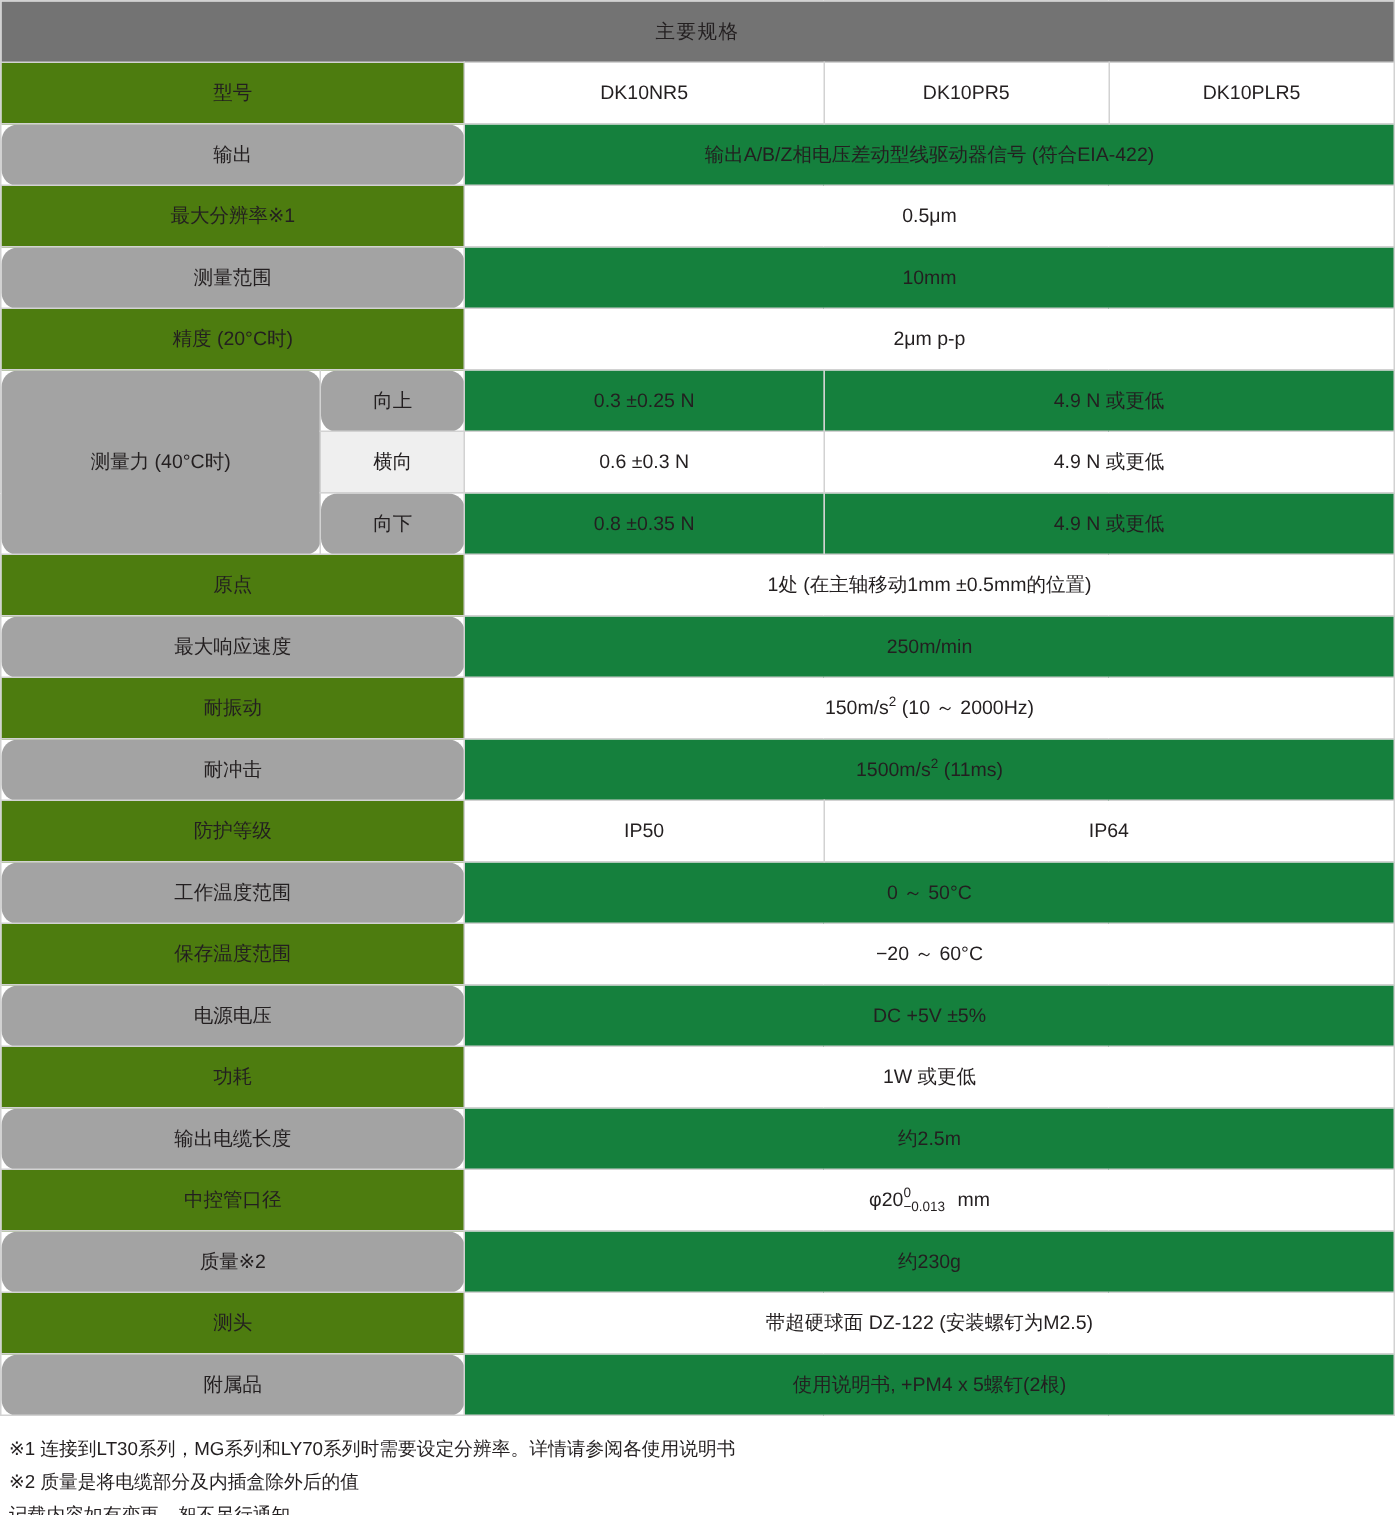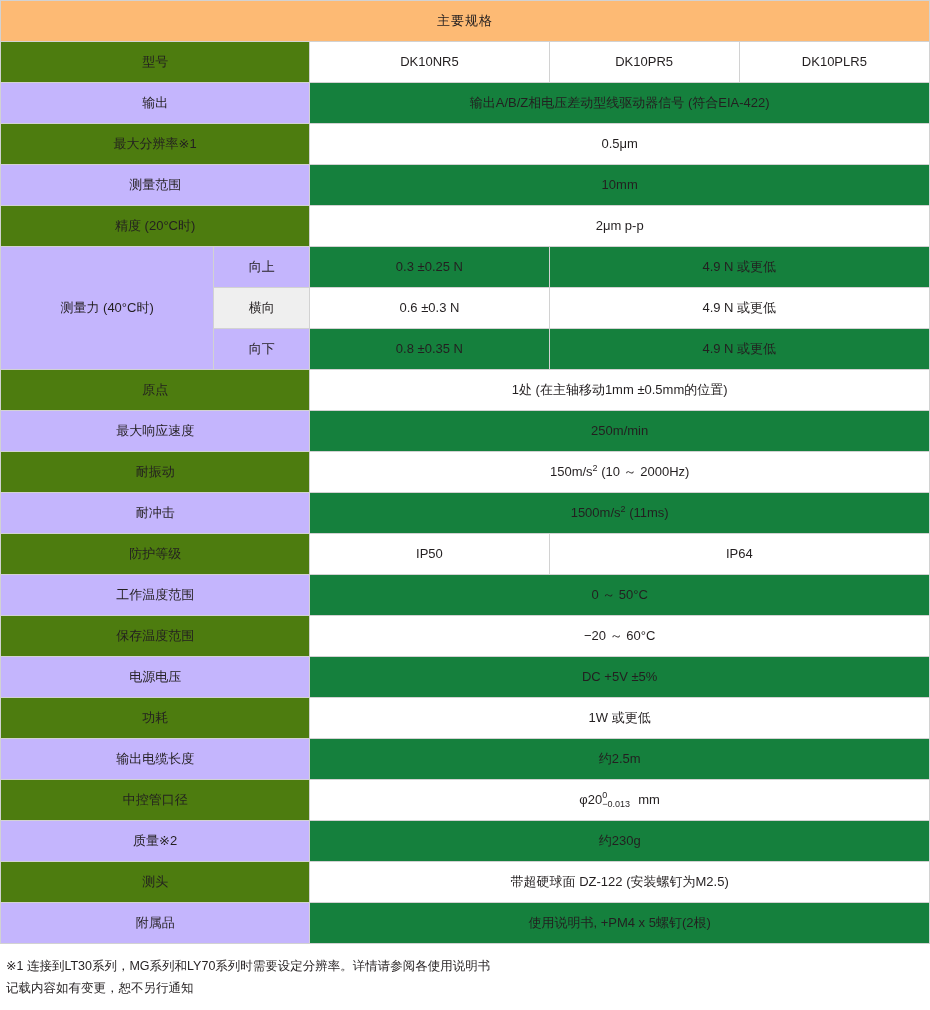--- a/index.html
+++ b/index.html
@@ -26,21 +26,21 @@
     border: 1px solid #d2d2d2;
     font-weight: normal;
     font-size: 13px;
     text-align: center;
     vertical-align: middle;
     padding: 0;
     height: 40px;
     line-height: 1.35;
   }
   .title-row th {
-    background: #fdba74;
+    background: #737373;
     font-size: 14.5px;
     font-weight: bold;
     height: 38px;
     letter-spacing: 1px;
     border: 1px solid #cccccc;
     font-family: Liberation Serif, serif;
   }
   .lab {
     background: #4d7c0f;
     width: 213px;
@@ -51,21 +51,22 @@
     margin-top: 18px;
   }
   .val {
     background: #ffffff;
   }
   .model-col {
     width: 239px;
     margin-left: 14px;
   }
   .row-alt .lab, .row-alt .lab-sub {
-    background: #c4b5fd;
+    background: #a3a3a3;
+    border-radius: 11px;
   }
   .row-alt .val {
     background: #15803d;
   }
   sup.sup {
     font-size: 9px;
     vertical-align: super;
     line-height: 0;
   }
   .frac {
@@ -218,15 +219,16 @@
 
       <tr class="row-alt">
         <td class="lab" colspan="2">附属品</td>
         <td class="val" colspan="3">使用说明书, +PM4 x 5螺钉(2根)</td>
       </tr>
     </tbody>
   </table>
 
   <div class="notes">
     <div>※1 连接到LT30系列，MG系列和LY70系列时需要设定分辨率。详情请参阅各使用说明书</div>
+    <div>※2 质量是将电缆部分及内插盒除外后的值</div>
     <div>记载内容如有变更，恕不另行通知</div>
   </div>
 </div>
 
 </body></html>

